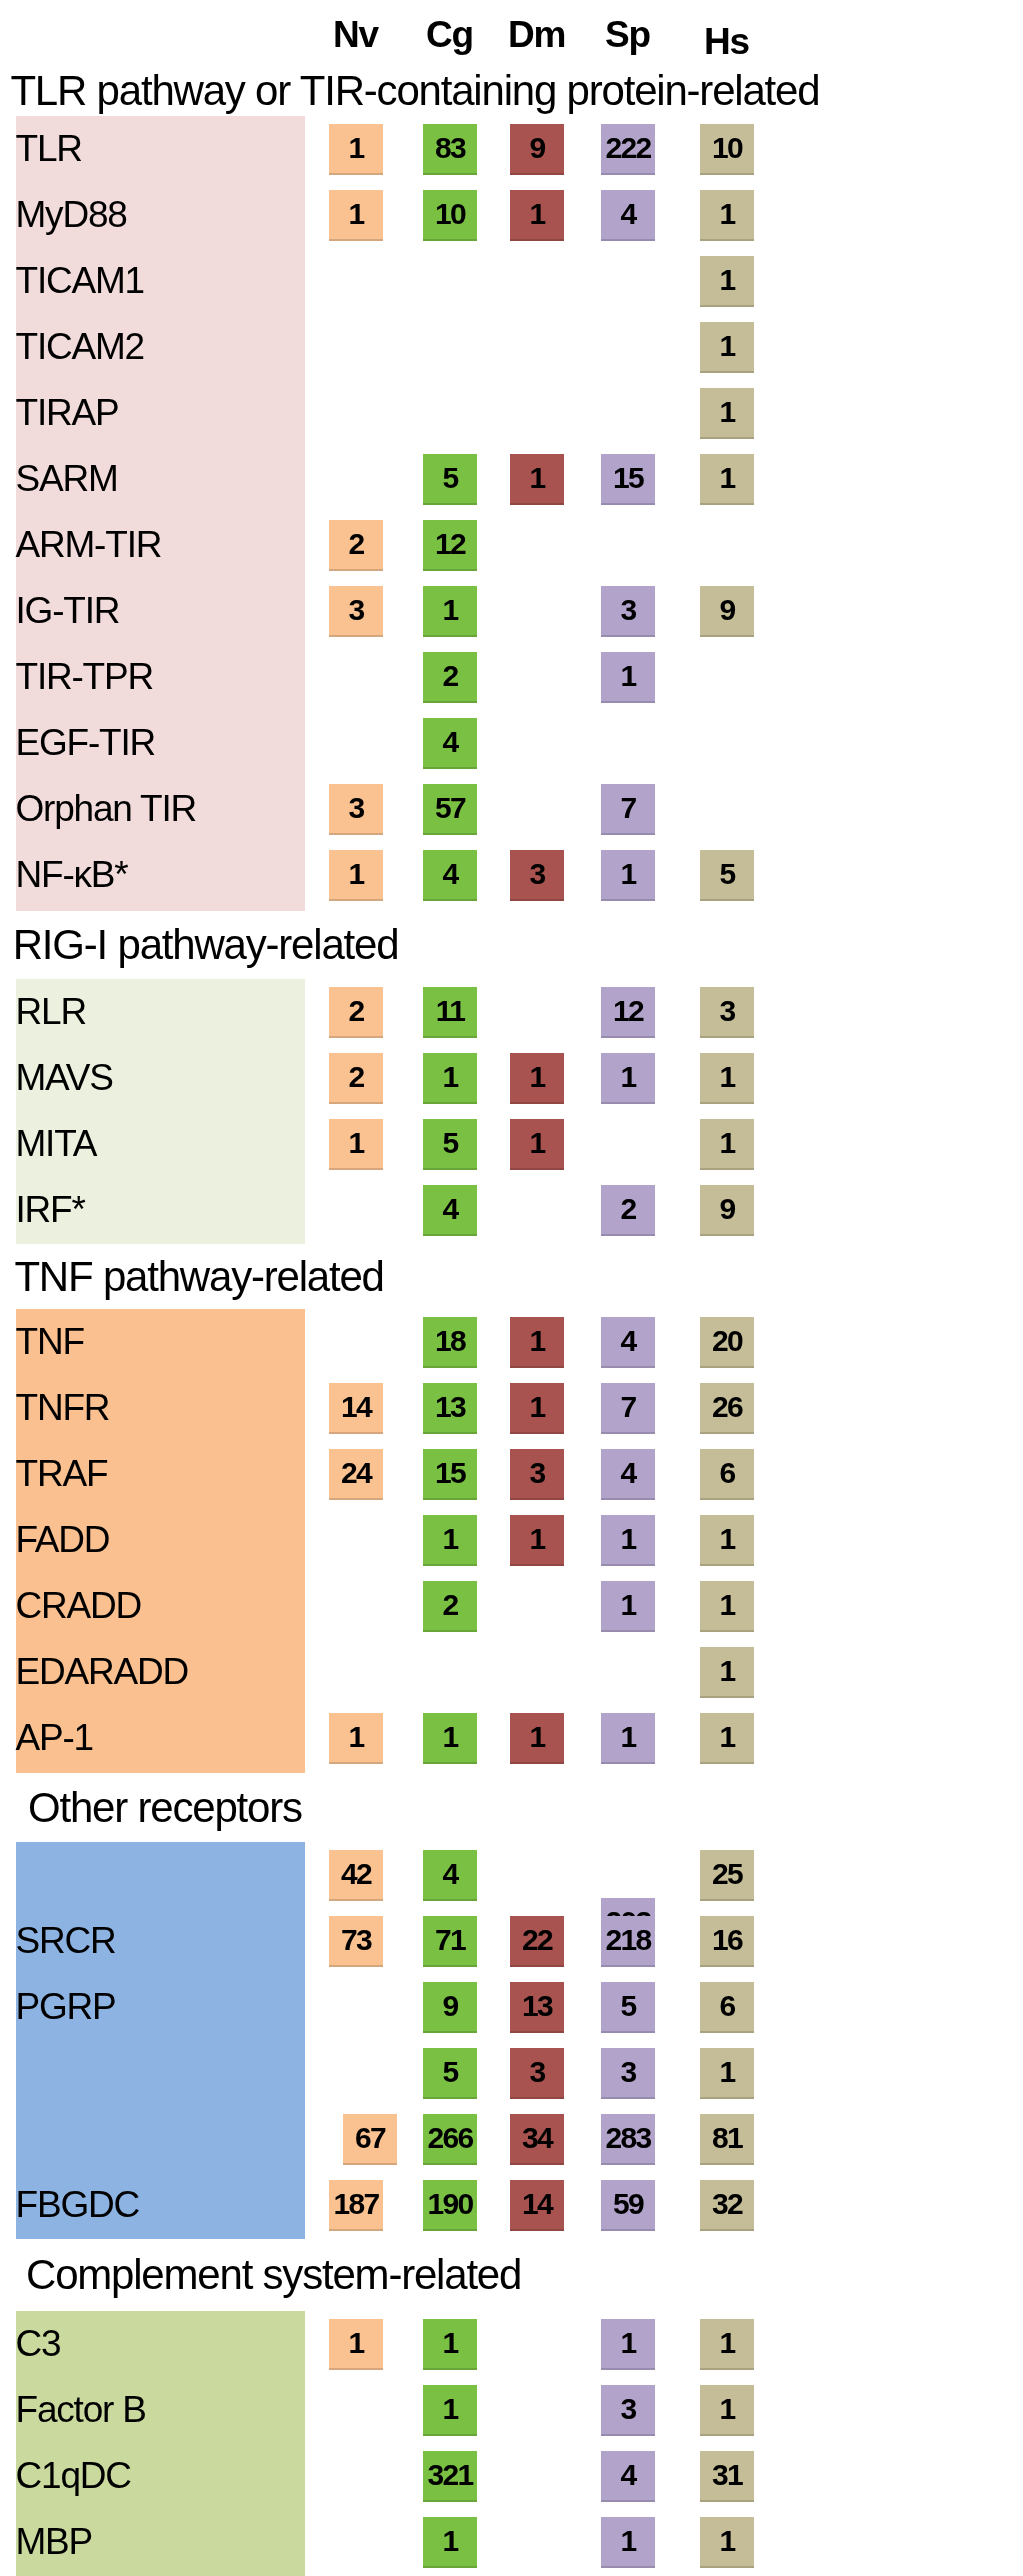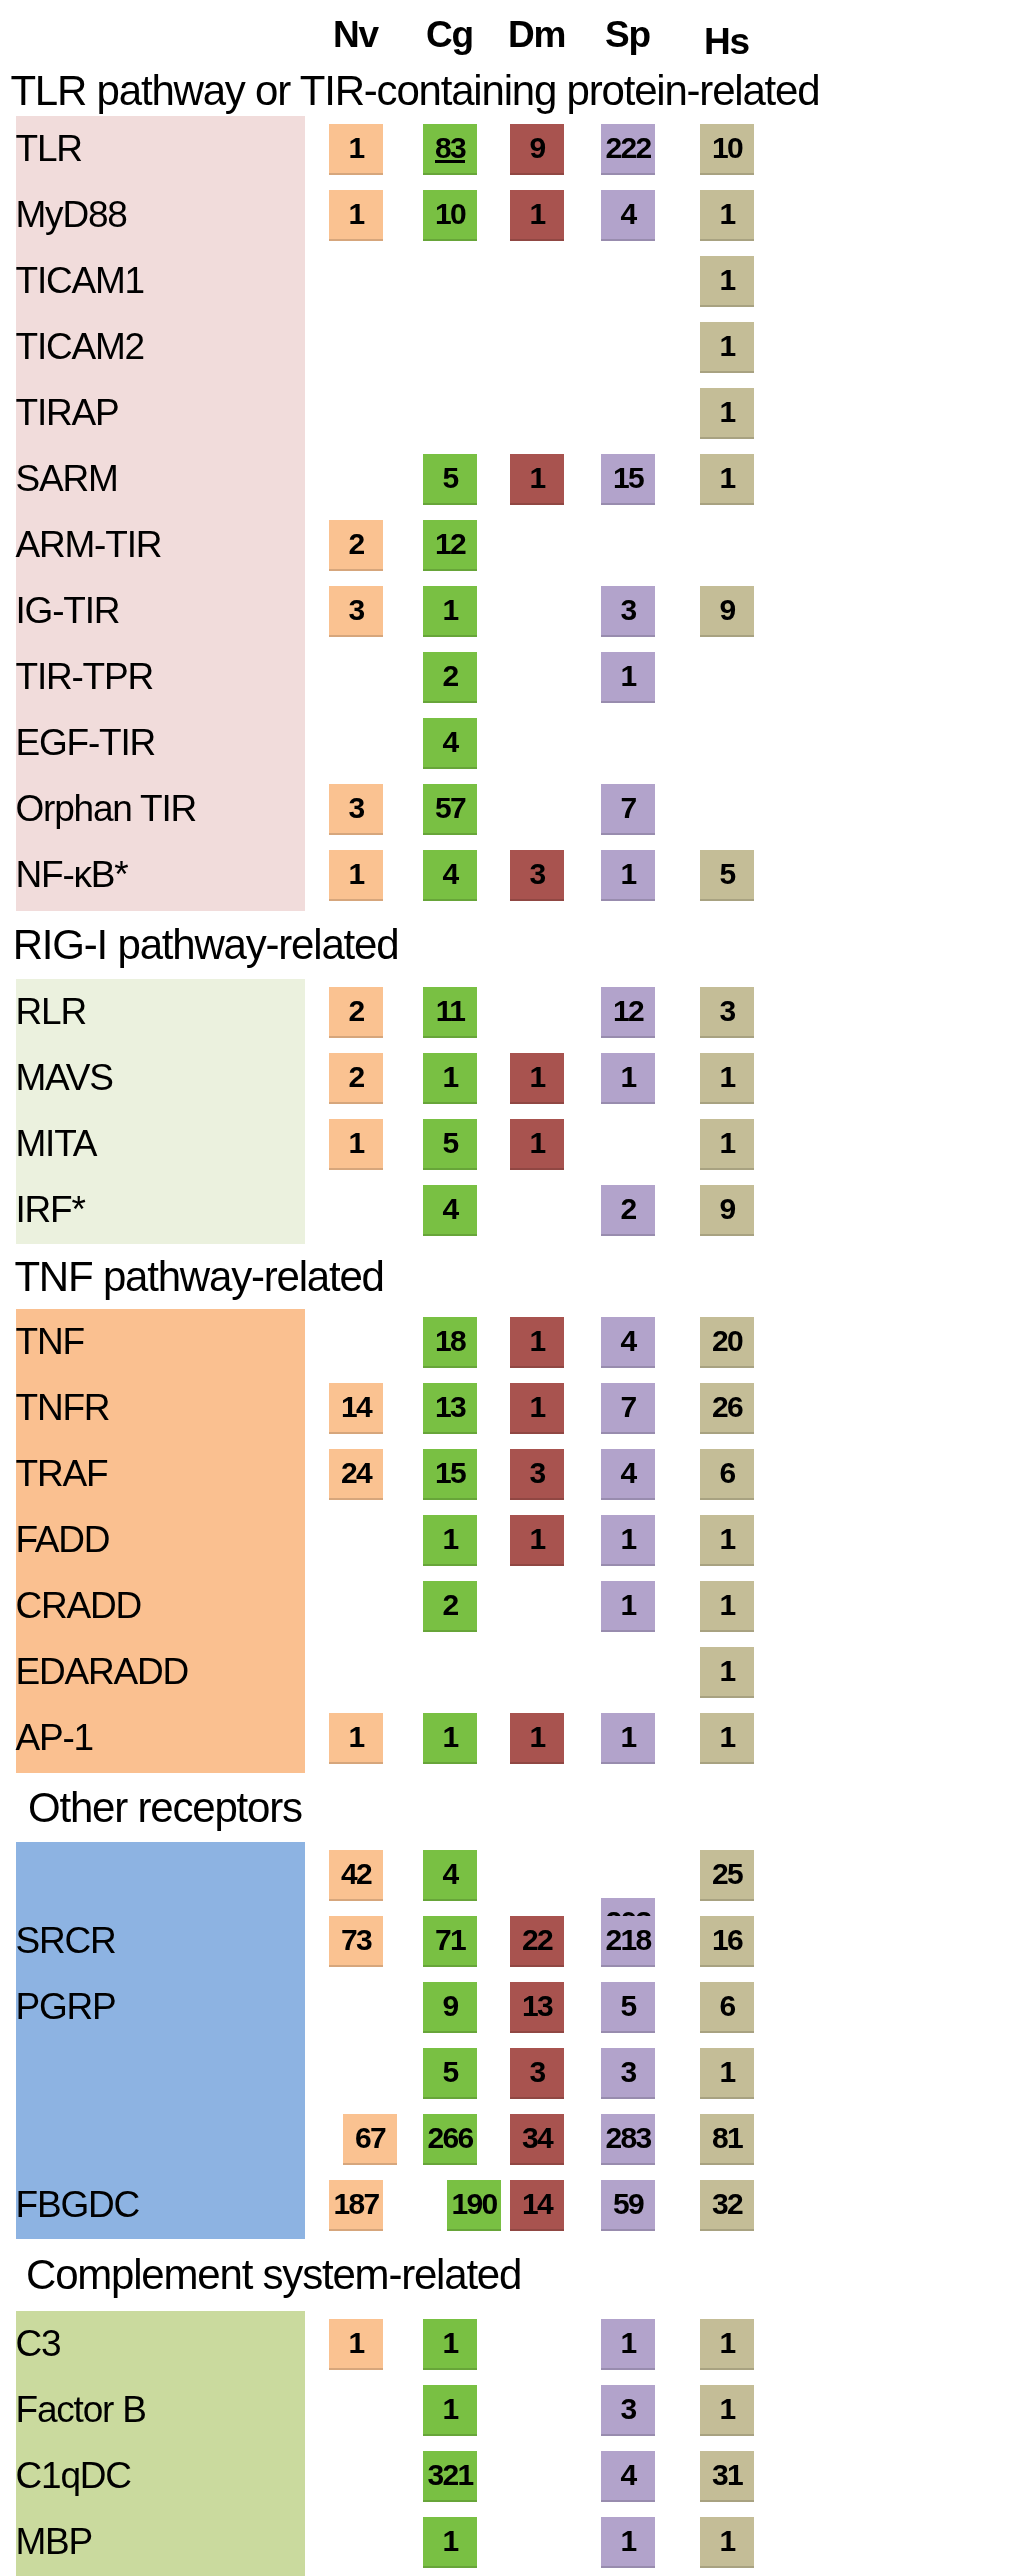--- a/index.html
+++ b/index.html
@@ -50,21 +50,21 @@
       <div class="col-header" style="left: 596px;">Sp</div>
       <div class="col-header shift-down" style="left: 695px;">Hs</div>
     </div>
 
 <div class="section-title" style="height: 50px; padding-left: 10.4px;">TLR pathway or TIR-containing protein-related</div>
     <div class="section" style="height: 795px;">
       <div class="section-bg" style="background: rgb(241, 220, 219);"></div>
       <div class="row">
         <div class="row-label">TLR</div>
         <div class="cell" style="left: 329px; background: rgb(250, 194, 145);">1</div>
-        <div class="cell" style="left: 423px; background: rgb(121, 192, 67); text-decoration: underline;">83</div>
+        <div class="cell" style="left: 423px; background: rgb(121, 192, 67);">83</div>
         <div class="cell" style="left: 510px; background: rgb(168, 83, 79);">9</div>
         <div class="cell" style="left: 601px; background: rgb(178, 163, 203);">222</div>
         <div class="cell" style="left: 700px; background: rgb(196, 189, 151);">10</div>
       </div>
       <div class="row">
         <div class="row-label">MyD88</div>
         <div class="cell" style="left: 329px; background: rgb(250, 194, 145);">1</div>
         <div class="cell" style="left: 423px; background: rgb(121, 192, 67);">10</div>
         <div class="cell" style="left: 510px; background: rgb(168, 83, 79);">1</div>
         <div class="cell" style="left: 601px; background: rgb(178, 163, 203);">4</div>
@@ -242,21 +242,21 @@
       <div class="row">
         <div class="cell" style="left: 343px; background: rgb(250, 194, 145);">67</div>
         <div class="cell" style="left: 423px; background: rgb(121, 192, 67);">266</div>
         <div class="cell" style="left: 510px; background: rgb(168, 83, 79);">34</div>
         <div class="cell" style="left: 601px; background: rgb(178, 163, 203);">283</div>
         <div class="cell" style="left: 700px; background: rgb(196, 189, 151);">81</div>
       </div>
       <div class="row">
         <div class="row-label">FBGDC</div>
         <div class="cell" style="left: 329px; background: rgb(250, 194, 145);">187</div>
-        <div class="cell" style="left: 423px; background: rgb(121, 192, 67); margin-left: 24px;">190</div>
+        <div class="cell" style="left: 423px; background: rgb(121, 192, 67);">190</div>
         <div class="cell" style="left: 510px; background: rgb(168, 83, 79);">14</div>
         <div class="cell" style="left: 601px; background: rgb(178, 163, 203);">59</div>
         <div class="cell" style="left: 700px; background: rgb(196, 189, 151);">32</div>
       </div>
     </div>
     <div class="section-title" style="height: 72px; padding-left: 26px;">Complement system-related</div>
     <div class="section" style="height: 265px;">
       <div class="section-bg" style="background: rgb(202, 218, 158);"></div>
       <div class="row">
         <div class="row-label">C3</div>

